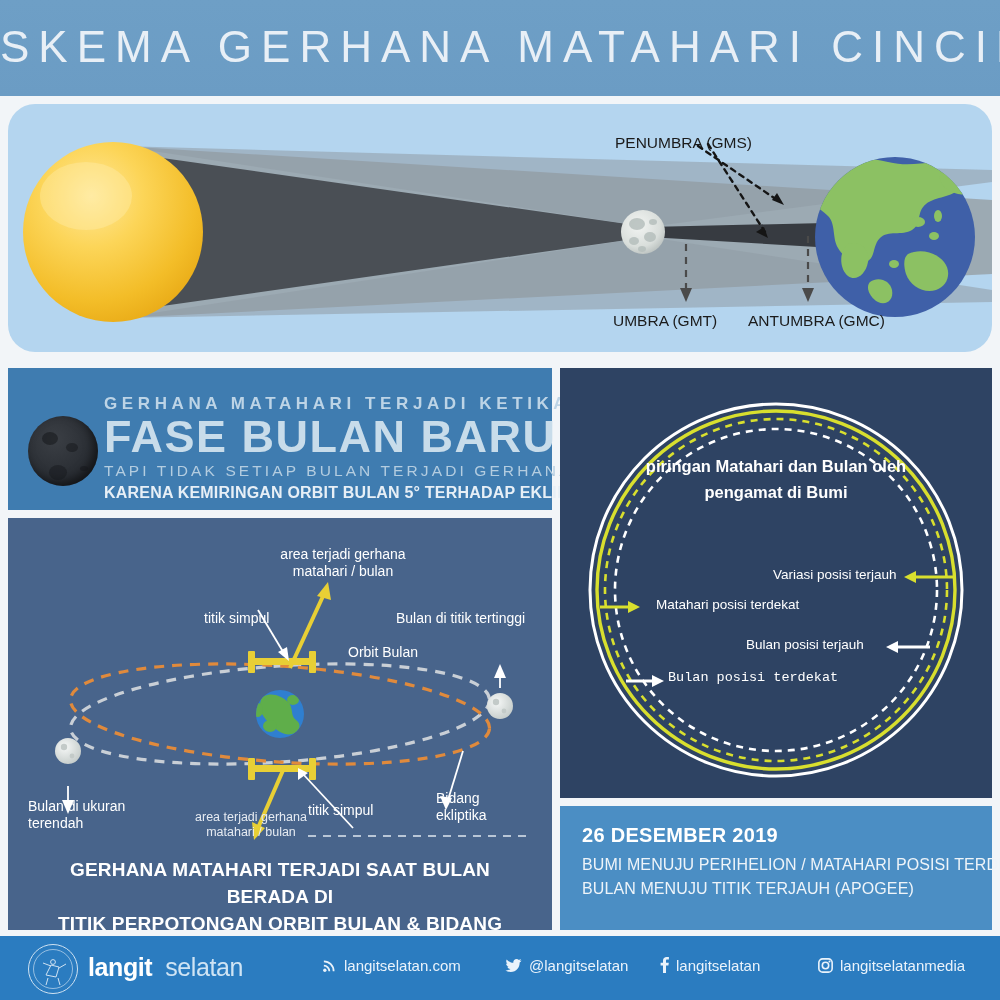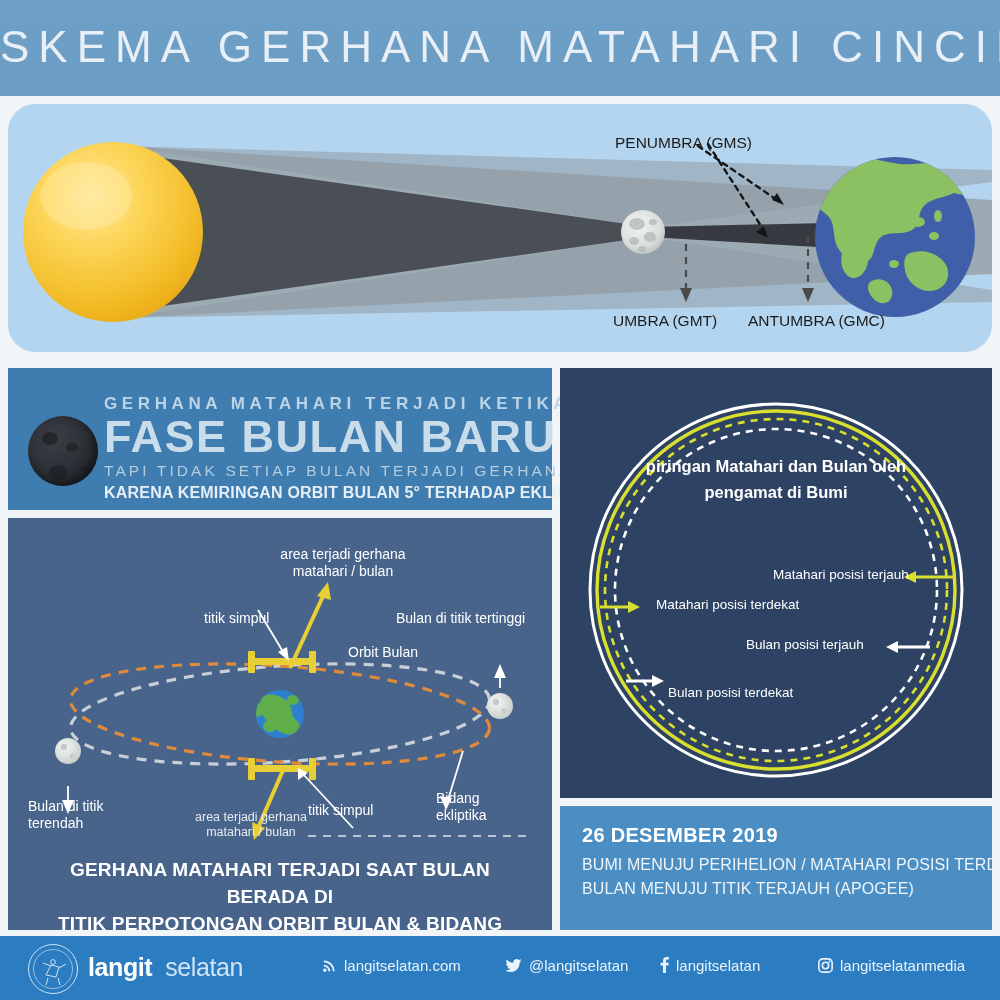--- a/index.html
+++ b/index.html
@@ -314,21 +314,21 @@
     </svg>
 
     <div class="olabel" style="left:260px;top:20px;width:150px;text-align:center;">
       <div>area terjadi gerhana</div>
       <div>matahari / bulan</div>
     </div>
     <div class="olabel" style="left:196px;top:84px;">titik simpul</div>
     <div class="olabel" style="left:388px;top:84px;">Bulan di titik tertinggi</div>
     <div class="olabel" style="left:340px;top:118px;">Orbit Bulan</div>
     <div class="olabel" style="left:20px;top:272px;width:110px;">
-      <div>Bulan di titik</div>
+      <div>Bulan di ukuran</div>
       <div>terendah</div>
     </div>
     <div class="olabel small" style="left:178px;top:284px;width:130px;text-align:center;">
       <div>area terjadi gerhana</div>
       <div>matahari / bulan</div>
     </div>
     <div class="olabel" style="left:300px;top:276px;">titik simpul</div>
     <div class="olabel" style="left:428px;top:264px;width:80px;">
       <div>Bidang</div>
       <div>ekliptika</div>
@@ -367,24 +367,24 @@
         <path d="M66,313 L96,313"></path>
       </g>
       <polygon points="104,313 92,307 92,319" fill="#ffffff"></polygon>
     </svg>
 
     <div class="c-title">
       <div>piringan Matahari dan Bulan oleh</div>
       <div>pengamat di Bumi</div>
     </div>
 
-    <div class="clabel" style="left:213px;top:199px;">Matahari posisi terjauh</div>
+    <div class="clabel" style="left:213px;top:199px;">Variasi posisi terjauh</div>
     <div class="clabel" style="left:96px;top:229px;">Matahari posisi terdekat</div>
     <div class="clabel" style="left:186px;top:269px;">Bulan posisi terjauh</div>
-    <div class="clabel" style="left:108px;top:317px;">Bulan posisi terdekat</div>
+    <div class="clabel" style="left:108px;top:302px;font-family:Liberation Mono, monospace;">Bulan posisi terdekat</div>
   </div>
 
   <div class="datebox">
     <div class="date-title">26 DESEMBER 2019</div>
     <div class="date-l1">BUMI MENUJU PERIHELION / MATAHARI POSISI TERDEKAT</div>
     <div class="date-l2">BULAN MENUJU TITIK TERJAUH (APOGEE)</div>
   </div>
 
   <div class="footer">
     <div class="logo-mark">

